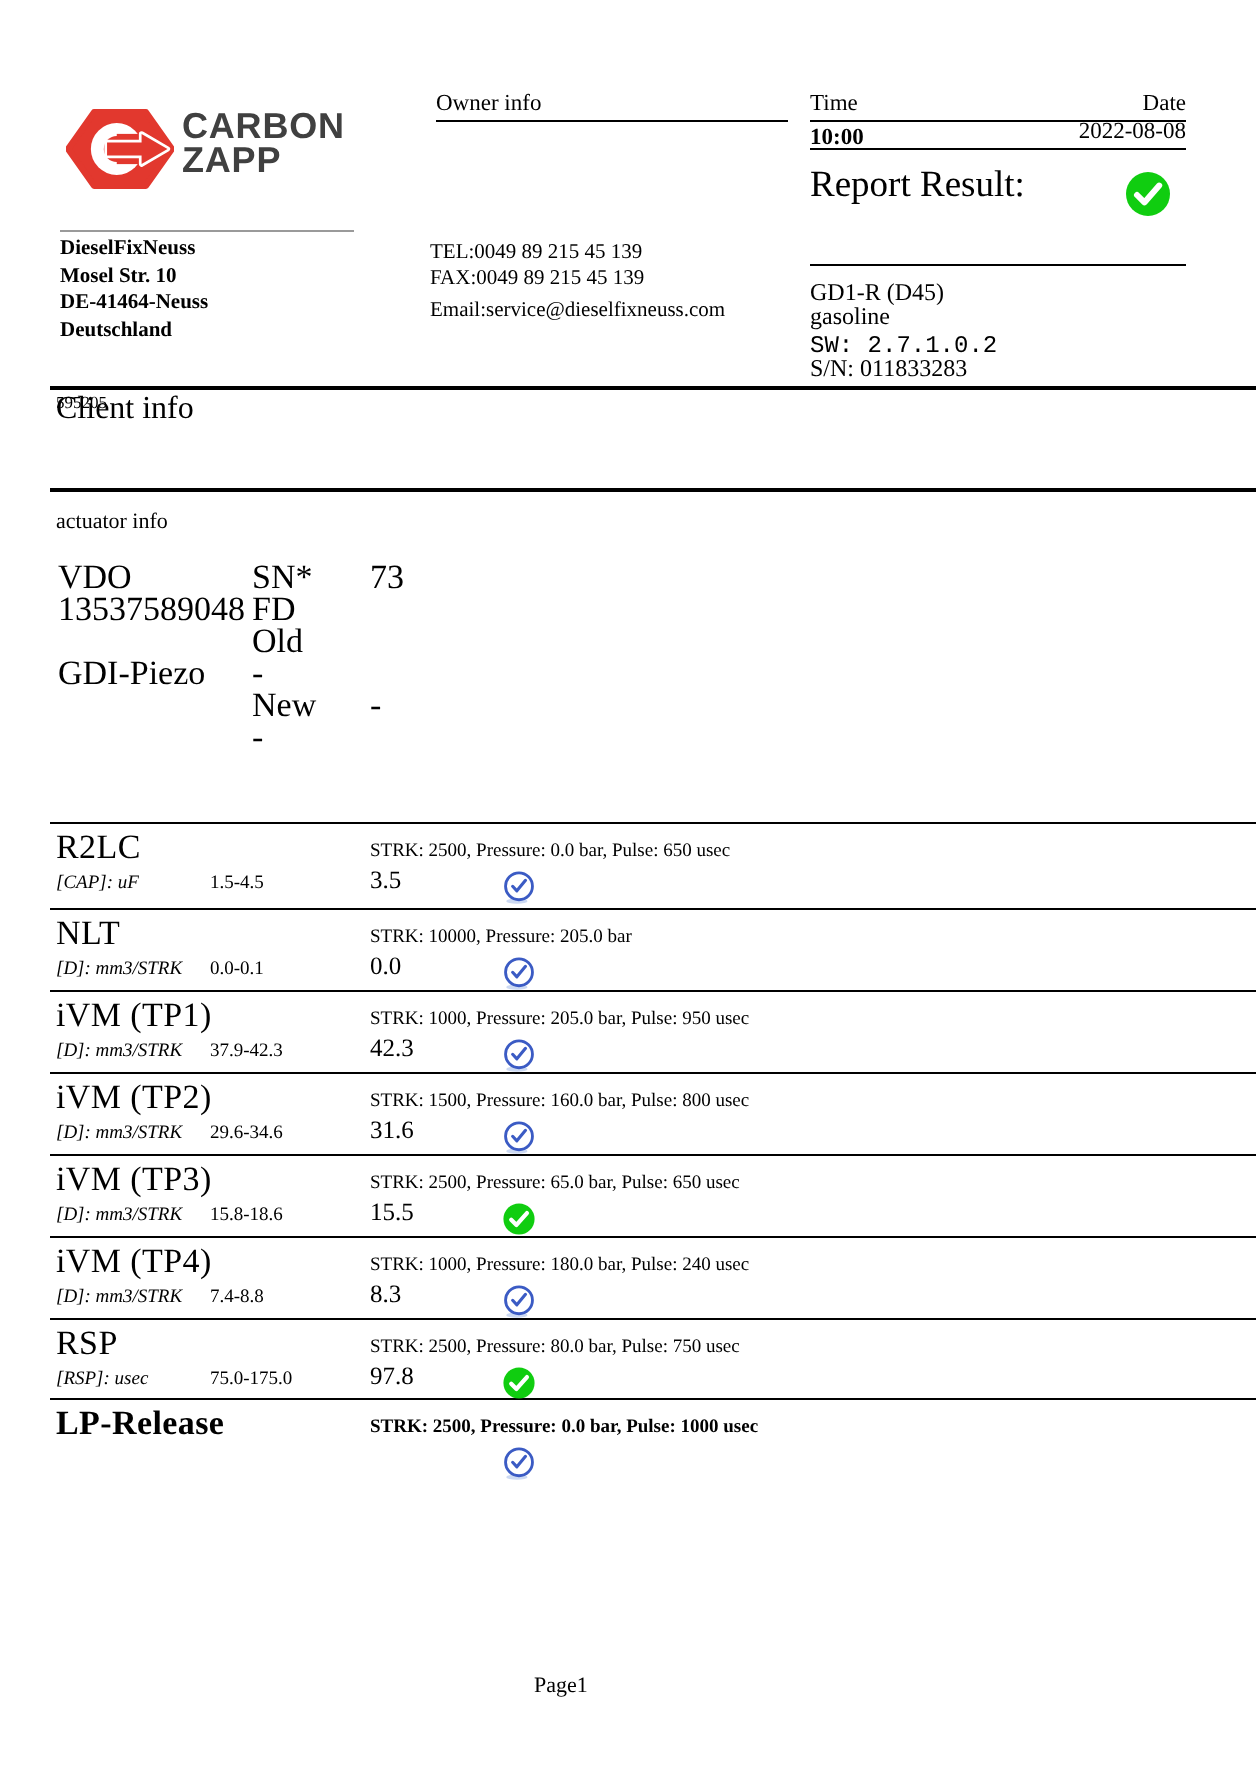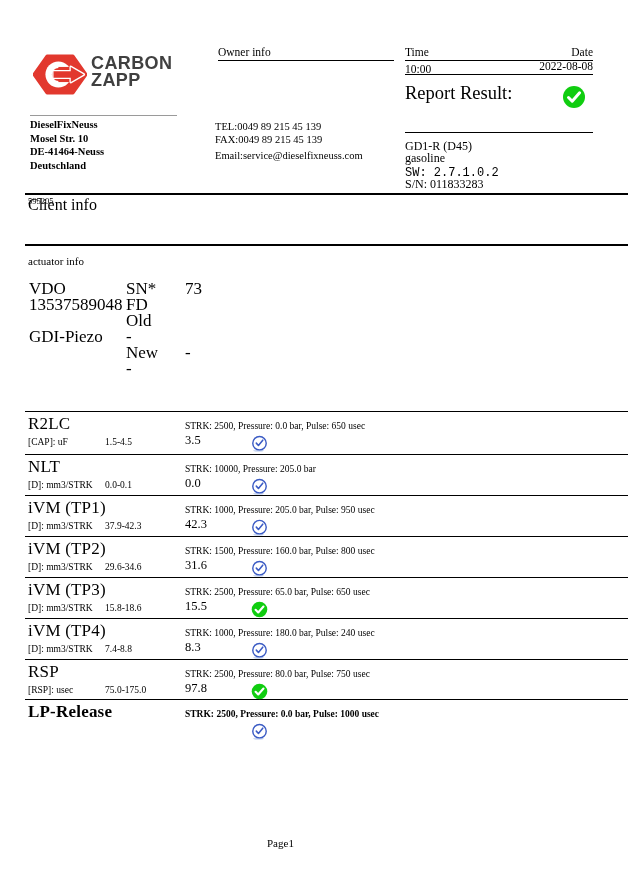--- a/index.html
+++ b/index.html
@@ -16,21 +16,21 @@
   }
   
   .rule{position:absolute; background:#000;}
   .rule.gray{background:#9a9a9a;}
   .rule.h1{height:1px;} .rule.h15{height:1.5px;}
   
   .lbl11{font-size:11.5px;}
   .owner-label{left:218px; top:46px;}
   .time-label{left:405px; top:46px;}
   .date-label{left:500px; top:46px; width:93px; text-align:right;}
-  .time-value{left:405px; top:63px;}
+  .time-value{left:405px; top:63px;font-weight:bold;}
   .date-value{left:500px; top:60px; width:93px; text-align:right;}
   .report-result{left:405px; top:83px; font-size:18.5px;}
   .result-icon{left:562px; top:85px; width:24px; height:24px;}
   .machine{font-size:12px;}
   
   .address{left:30px; top:118px; font-size:10.5px; font-weight:bold; line-height:13.5px;}
   .contact{font-size:10.5px;}
   
   .client-label{left:28px; top:196px; font-size:16px;}
   .client-id{left:28px; top:196px; font-size:8.5px;}
@@ -40,21 +40,21 @@
     display:grid; grid-template-columns:97px 59px 1fr;
     font-size:17px; line-height:16px;
   }
   
   .tests{position:absolute; left:25px; top:411px; width:603px; border-top:1.5px solid #000;}
   .trow{position:relative; box-sizing:border-box; border-bottom:1.5px solid #000; height:41px;}
   .trow.first{height:43px;}
   .trow.last{height:52px; border-bottom:none;font-weight:bold;}
   .t-name{position:absolute; left:3px; top:2px; font-size:17px; letter-spacing:.2px;text-align:right;}
   .t-cond{position:absolute; left:160px; top:9px; font-size:9.5px;}
-  .t-label{position:absolute; left:3px; top:25px; font-size:9.5px;}
+  .t-label{position:absolute; left:3px; top:25px; font-size:9.5px;font-style:italic;}
   .t-range{position:absolute; left:80px; top:25px; font-size:9.5px;}
   .t-value{position:absolute; left:160px; top:21px; font-size:12.5px;}
   .t-icon{position:absolute; left:226px; top:23px; width:17px; height:17px;}
   .t-icon svg{display:none; width:17px; height:17px;}
   .trow[data-status="pass-info"] .icon-blue{display:block;}
   .trow[data-status="pass-green"] .icon-green{display:block;}
   
   .page-num{left:267px; top:837px; font-size:11px;}
 </style>
 </head>

